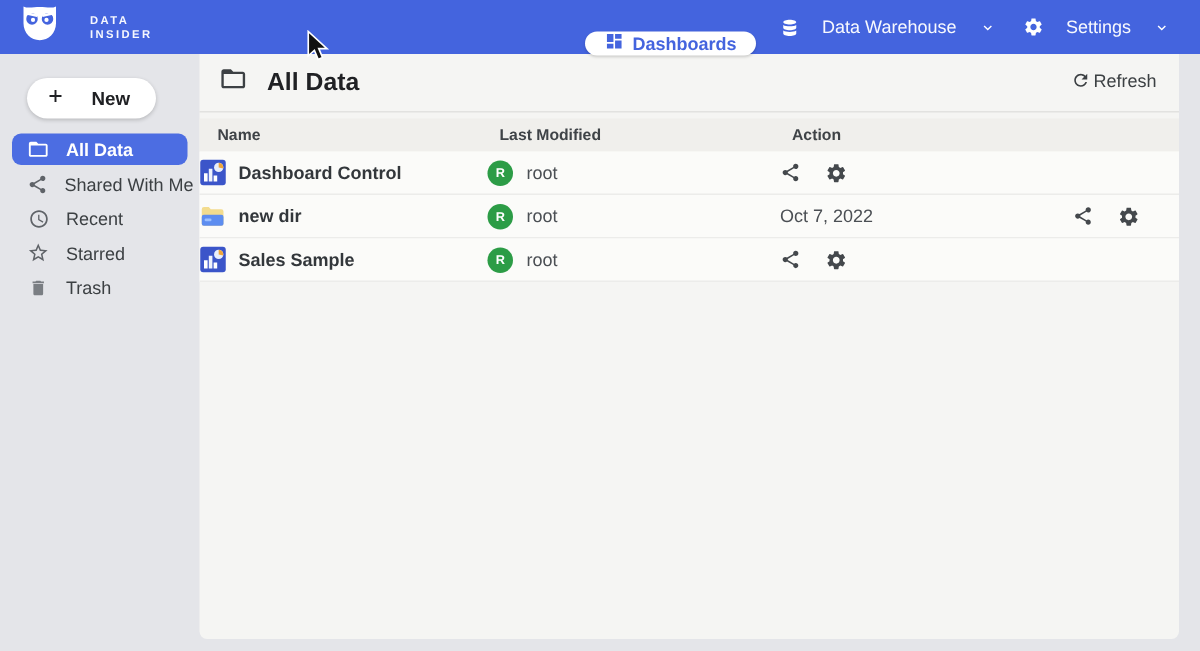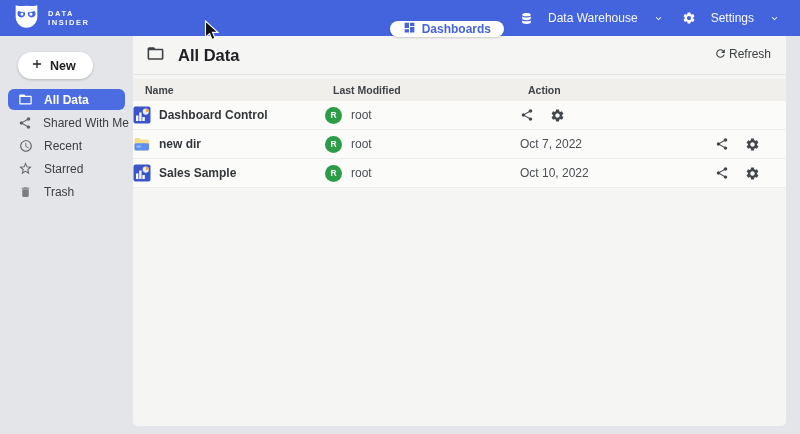--- a/index.html
+++ b/index.html
@@ -12,21 +12,21 @@
   }
 
   
   .header {
     position:absolute; top:0; left:0; right:0; height:36px;
     background:#4464de;
     display:flex; align-items:center;
     padding:0 18px 0 13px;
     z-index:10;
   }
-  .logo { display:flex; align-items:center; gap:8px; }
+  .logo { display:flex; align-items:center; gap:20px; }
   .logo-text { color:rgba(255,255,255,.95); font-size:7.5px; font-weight:bold; letter-spacing:1.6px; line-height:9.5px; }
   .header-nav { margin-left:auto; display:flex; align-items:center; gap:14px; }
   .dash-btn {
     display:flex; align-items:center; gap:6px;
     background:#fff; color:#4464de;
     border:none; border-radius:14px;
     padding:0 13px; font-family:inherit;
     font-size:12px; font-weight:bold; cursor:pointer;
     box-shadow:0 1px 2px rgba(0,0,0,.18);
     margin-top:21px;
@@ -34,21 +34,21 @@
   .nav-item {
     display:flex; align-items:center; gap:15px;
     color:rgba(255,255,255,.96); font-size:12px; font-weight:500;
     cursor:pointer; padding:4px 2px;
   }
   .nav-item svg { display:block; }
 
   
   .sidebar { position:absolute; top:36px; left:0; width:133px; bottom:0; }
   .new-btn {
-    display:inline-flex; align-items:center; gap:7px;
+    display:inline-flex; align-items:center; gap:18px;
     margin:16px 0 10px 18px;
     background:#fff; border:none; border-radius:16px;
     padding:6px 17px 6px 13px;
     font-family:inherit; font-size:12.5px; font-weight:bold; color:#202124;
     box-shadow:0 1px 3px rgba(0,0,0,.2);
     cursor:pointer;
     justify-content:space-between;
   }
   .side-item {
     display:flex; align-items:center; gap:11px;
@@ -323,21 +323,20 @@
           <circle cx="12.8" cy="5.6" r="3.1" fill="#e8eefc"></circle>
           <path d="M12.8 5.6 L12.8 2.5 A3.1 3.1 0 0 1 15.8 6.3 Z" fill="#f0a63a"></path>
         </svg>
       </span>
       <span>Sales Sample</span>
     </div>
     <div class="cell-owner">
       <span class="avatar">R</span>
       <span>root</span>
     </div>
-    <div class="cell-date">Oct 10, 2022</div>
     <div class="cell-action">
       <span class="act-icon">
         <svg width="14" height="14" viewBox="0 0 24 24" fill="#44484c">
             <path d="M18 16.08c-.76 0-1.44.3-1.96.77L8.91 12.7c.05-.23.09-.46.09-.7s-.04-.47-.09-.7l7.05-4.11c.54.5 1.25.81 2.04.81 1.66 0 3-1.34 3-3s-1.34-3-3-3-3 1.34-3 3c0 .24.04.47.09.7L8.04 9.81C7.5 9.31 6.79 9 6 9c-1.66 0-3 1.34-3 3s1.34 3 3 3c.79 0 1.5-.31 2.04-.81l7.12 4.16c-.05.21-.08.43-.08.65 0 1.61 1.31 2.92 2.92 2.92 1.61 0 2.92-1.31 2.92-2.92s-1.31-2.92-2.92-2.92z"></path>
           </svg>
       </span>
       <span class="act-icon">
         <svg width="15" height="15" viewBox="0 0 24 24" fill="#44484c">
             <path d="M19.14 12.94c.04-.3.06-.61.06-.94 0-.32-.02-.64-.07-.94l2.03-1.58c.18-.14.23-.41.12-.61l-1.92-3.32c-.12-.22-.37-.29-.59-.22l-2.39.96c-.5-.38-1.03-.7-1.62-.94l-.36-2.54c-.04-.24-.24-.41-.48-.41h-3.84c-.24 0-.43.17-.47.41l-.36 2.54c-.59.24-1.13.57-1.62.94l-2.39-.96c-.22-.08-.47 0-.59.22L2.74 8.87c-.12.21-.08.47.12.61l2.03 1.58c-.05.3-.09.63-.09.94s.02.64.07.94l-2.03 1.58c-.18.14-.23.41-.12.61l1.92 3.32c.12.22.37.29.59.22l2.39-.96c.5.38 1.03.7 1.62.94l.36 2.54c.05.24.24.41.48.41h3.84c.24 0 .44-.17.47-.41l.36-2.54c.59-.24 1.13-.56 1.62-.94l2.39.96c.22.08.47 0 .59-.22l1.92-3.32c.12-.22.07-.47-.12-.61l-2.01-1.58zM12 15.6c-1.98 0-3.6-1.62-3.6-3.6s1.62-3.6 3.6-3.6 3.6 1.62 3.6 3.6-1.62 3.6-3.6 3.6z"></path>
           </svg>

